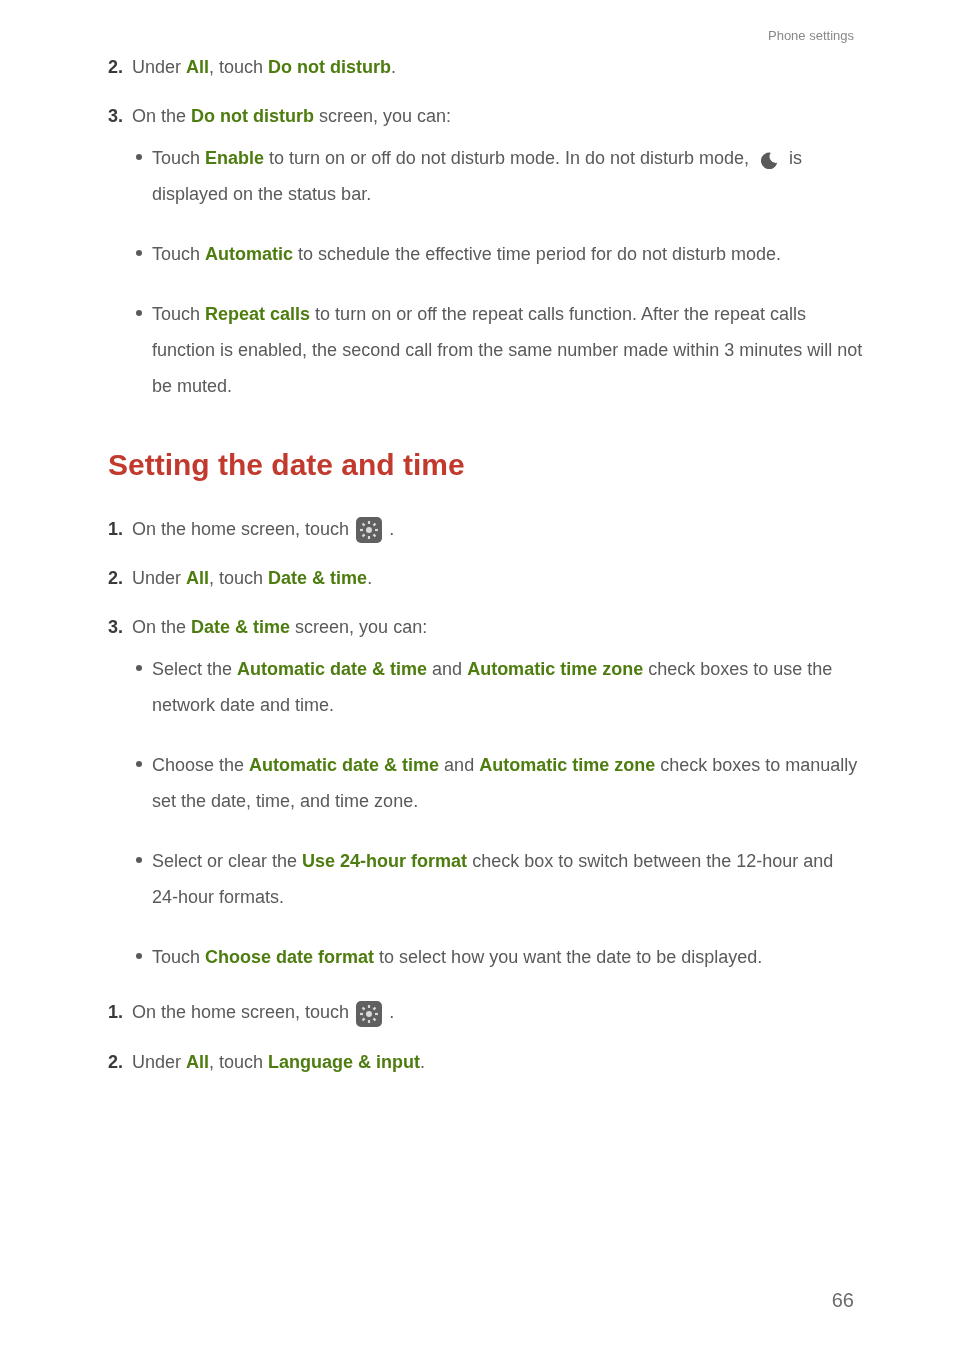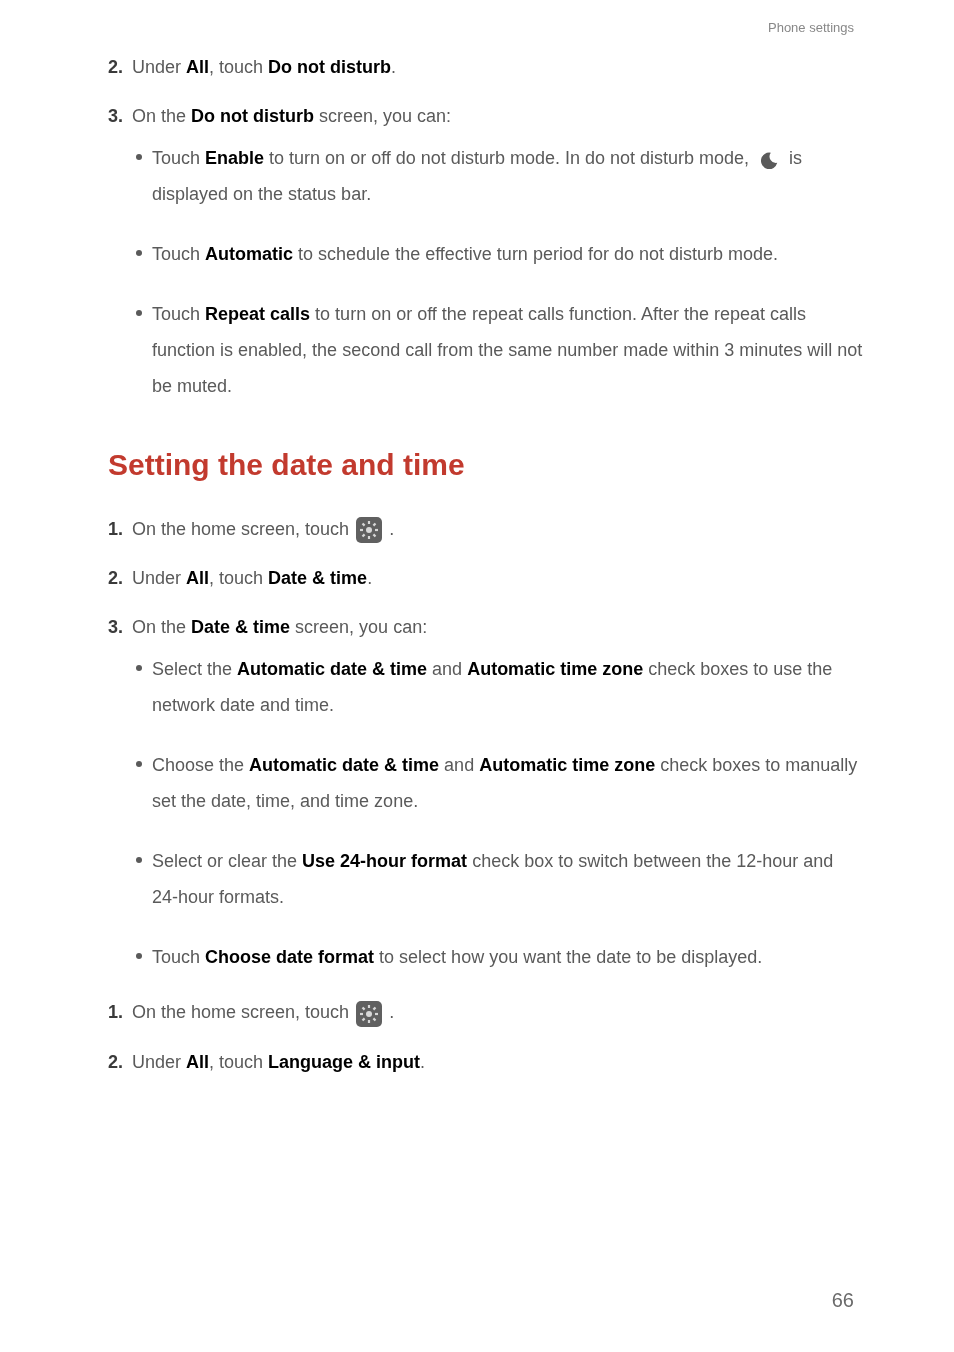--- a/index.html
+++ b/index.html
@@ -6,21 +6,21 @@
   html, body { width: 954px; height: 1352px; }
   body {
     background: #ffffff;
     font-family: "Helvetica Neue", Arial, sans-serif;
     color: #5a5a5a;
     padding: 40px 90px 40px 108px;
     position: relative;
   }
   .header-right {
     position: absolute;
-    top: 20px;
+    top: 28px;
     right: 100px;
     font-size: 13px;
     color: #888;
   }
   .content {
     margin-top: 14px;
   }
   .step {
     display: flex;
     margin-bottom: 22px;
@@ -29,21 +29,21 @@
   }
   .step-num {
     font-weight: 700;
     color: #3a3a3a;
     width: 24px;
     flex-shrink: 0;
   }
   .step-text {
     flex: 1;
   }
-  .bold { font-weight: 700; color: #000000; }
+  .bold { font-weight: 700; color: #4d7c0f; }
   .bullet-list {
     margin-left: 28px;
     margin-top: 4px;
   }
   .bullet {
     display: flex;
     margin-bottom: 24px;
     line-height: 2.0;
     font-size: 18px;
   }
@@ -123,21 +123,21 @@
         <div class="bullet-text">
           <span>Touch </span><span class="bold">Enable</span><span> to turn on or off do not disturb mode. In do not disturb mode, </span><span class="icon-moon"><svg viewBox="0 0 24 24" width="22" height="22">
                 <path d="M14 3 A9 9 0 1 0 21 14 A7 7 0 0 1 14 3 Z" fill="#5a5a5a"></path>
               </svg></span><span> is displayed on the status bar.</span>
         </div>
       </div>
 
       <div class="bullet">
         <div class="bullet-dot"></div>
         <div class="bullet-text">
-          <span>Touch </span><span class="bold">Automatic</span><span> to schedule the effective turn period for do not disturb mode.</span>
+          <span>Touch </span><span class="bold">Automatic</span><span> to schedule the effective time period for do not disturb mode.</span>
         </div>
       </div>
 
 
       <div class="bullet">
         <div class="bullet-dot"></div>
         <div class="bullet-text">
           <span>Touch </span><span class="bold">Repeat calls</span><span> to turn on or off the repeat calls function. After the repeat calls function is enabled, the second call from the same number made within 3 minutes will not be muted.</span>
         </div>
       </div>

